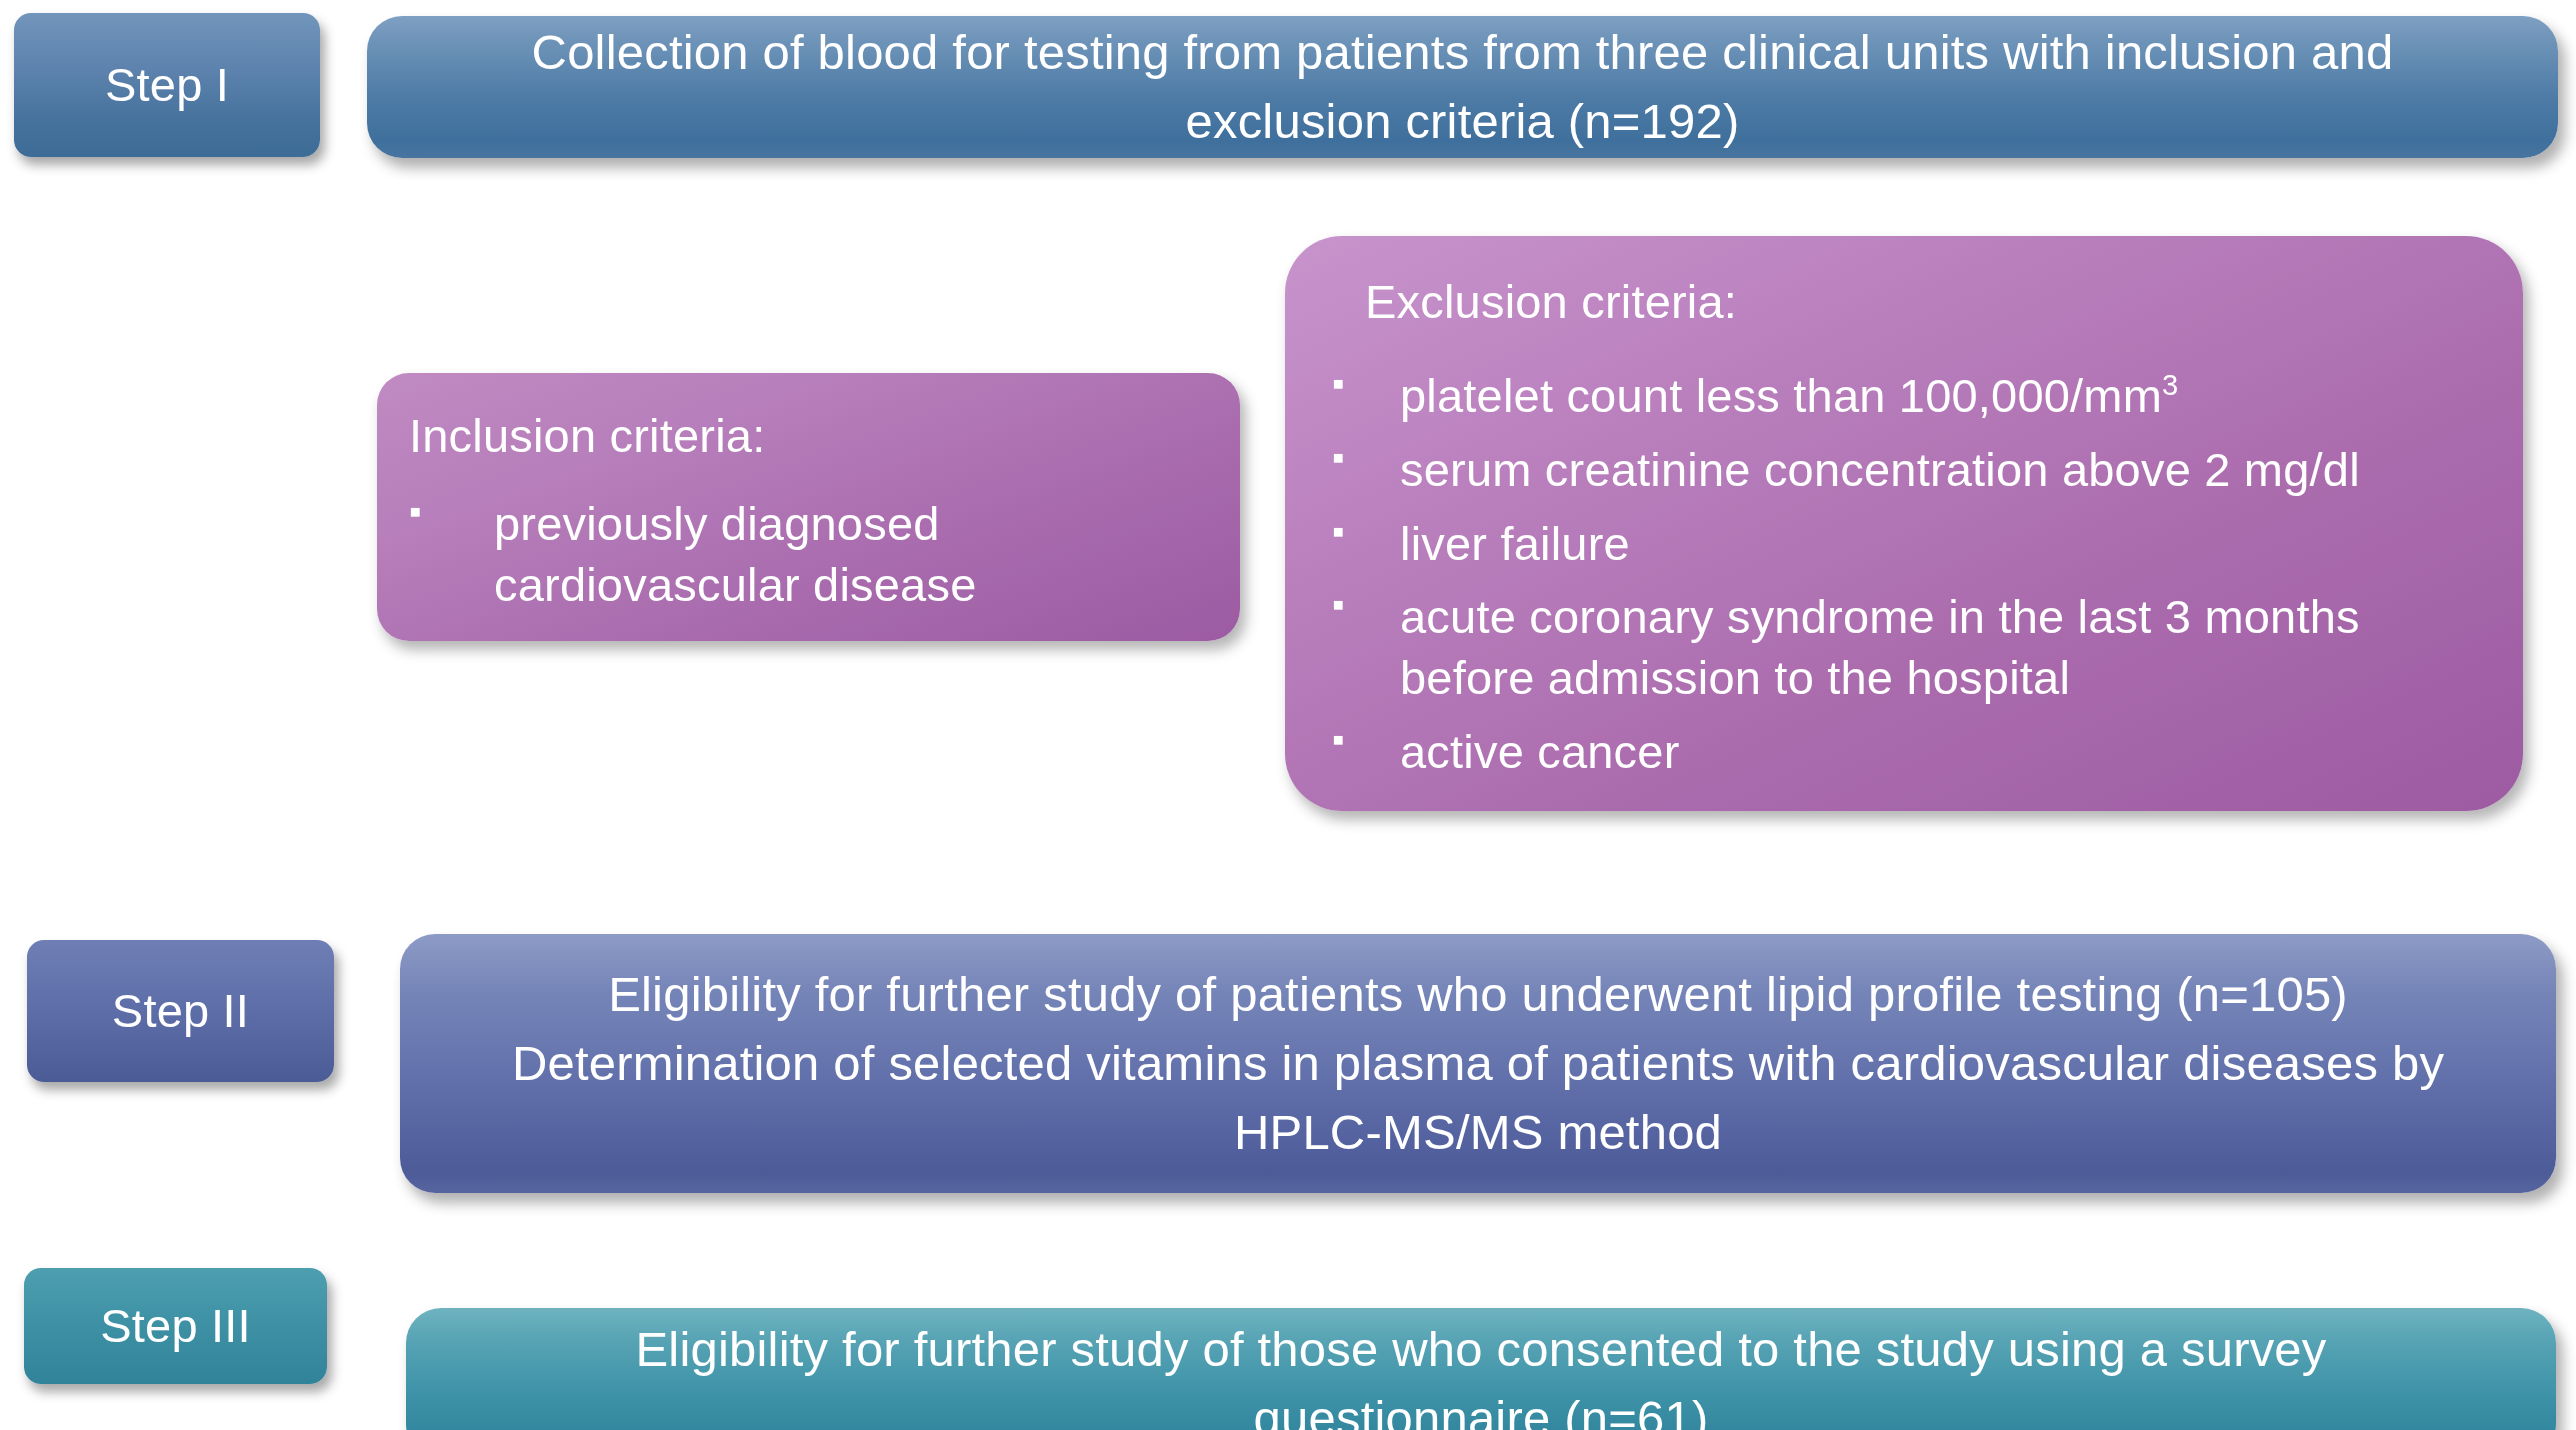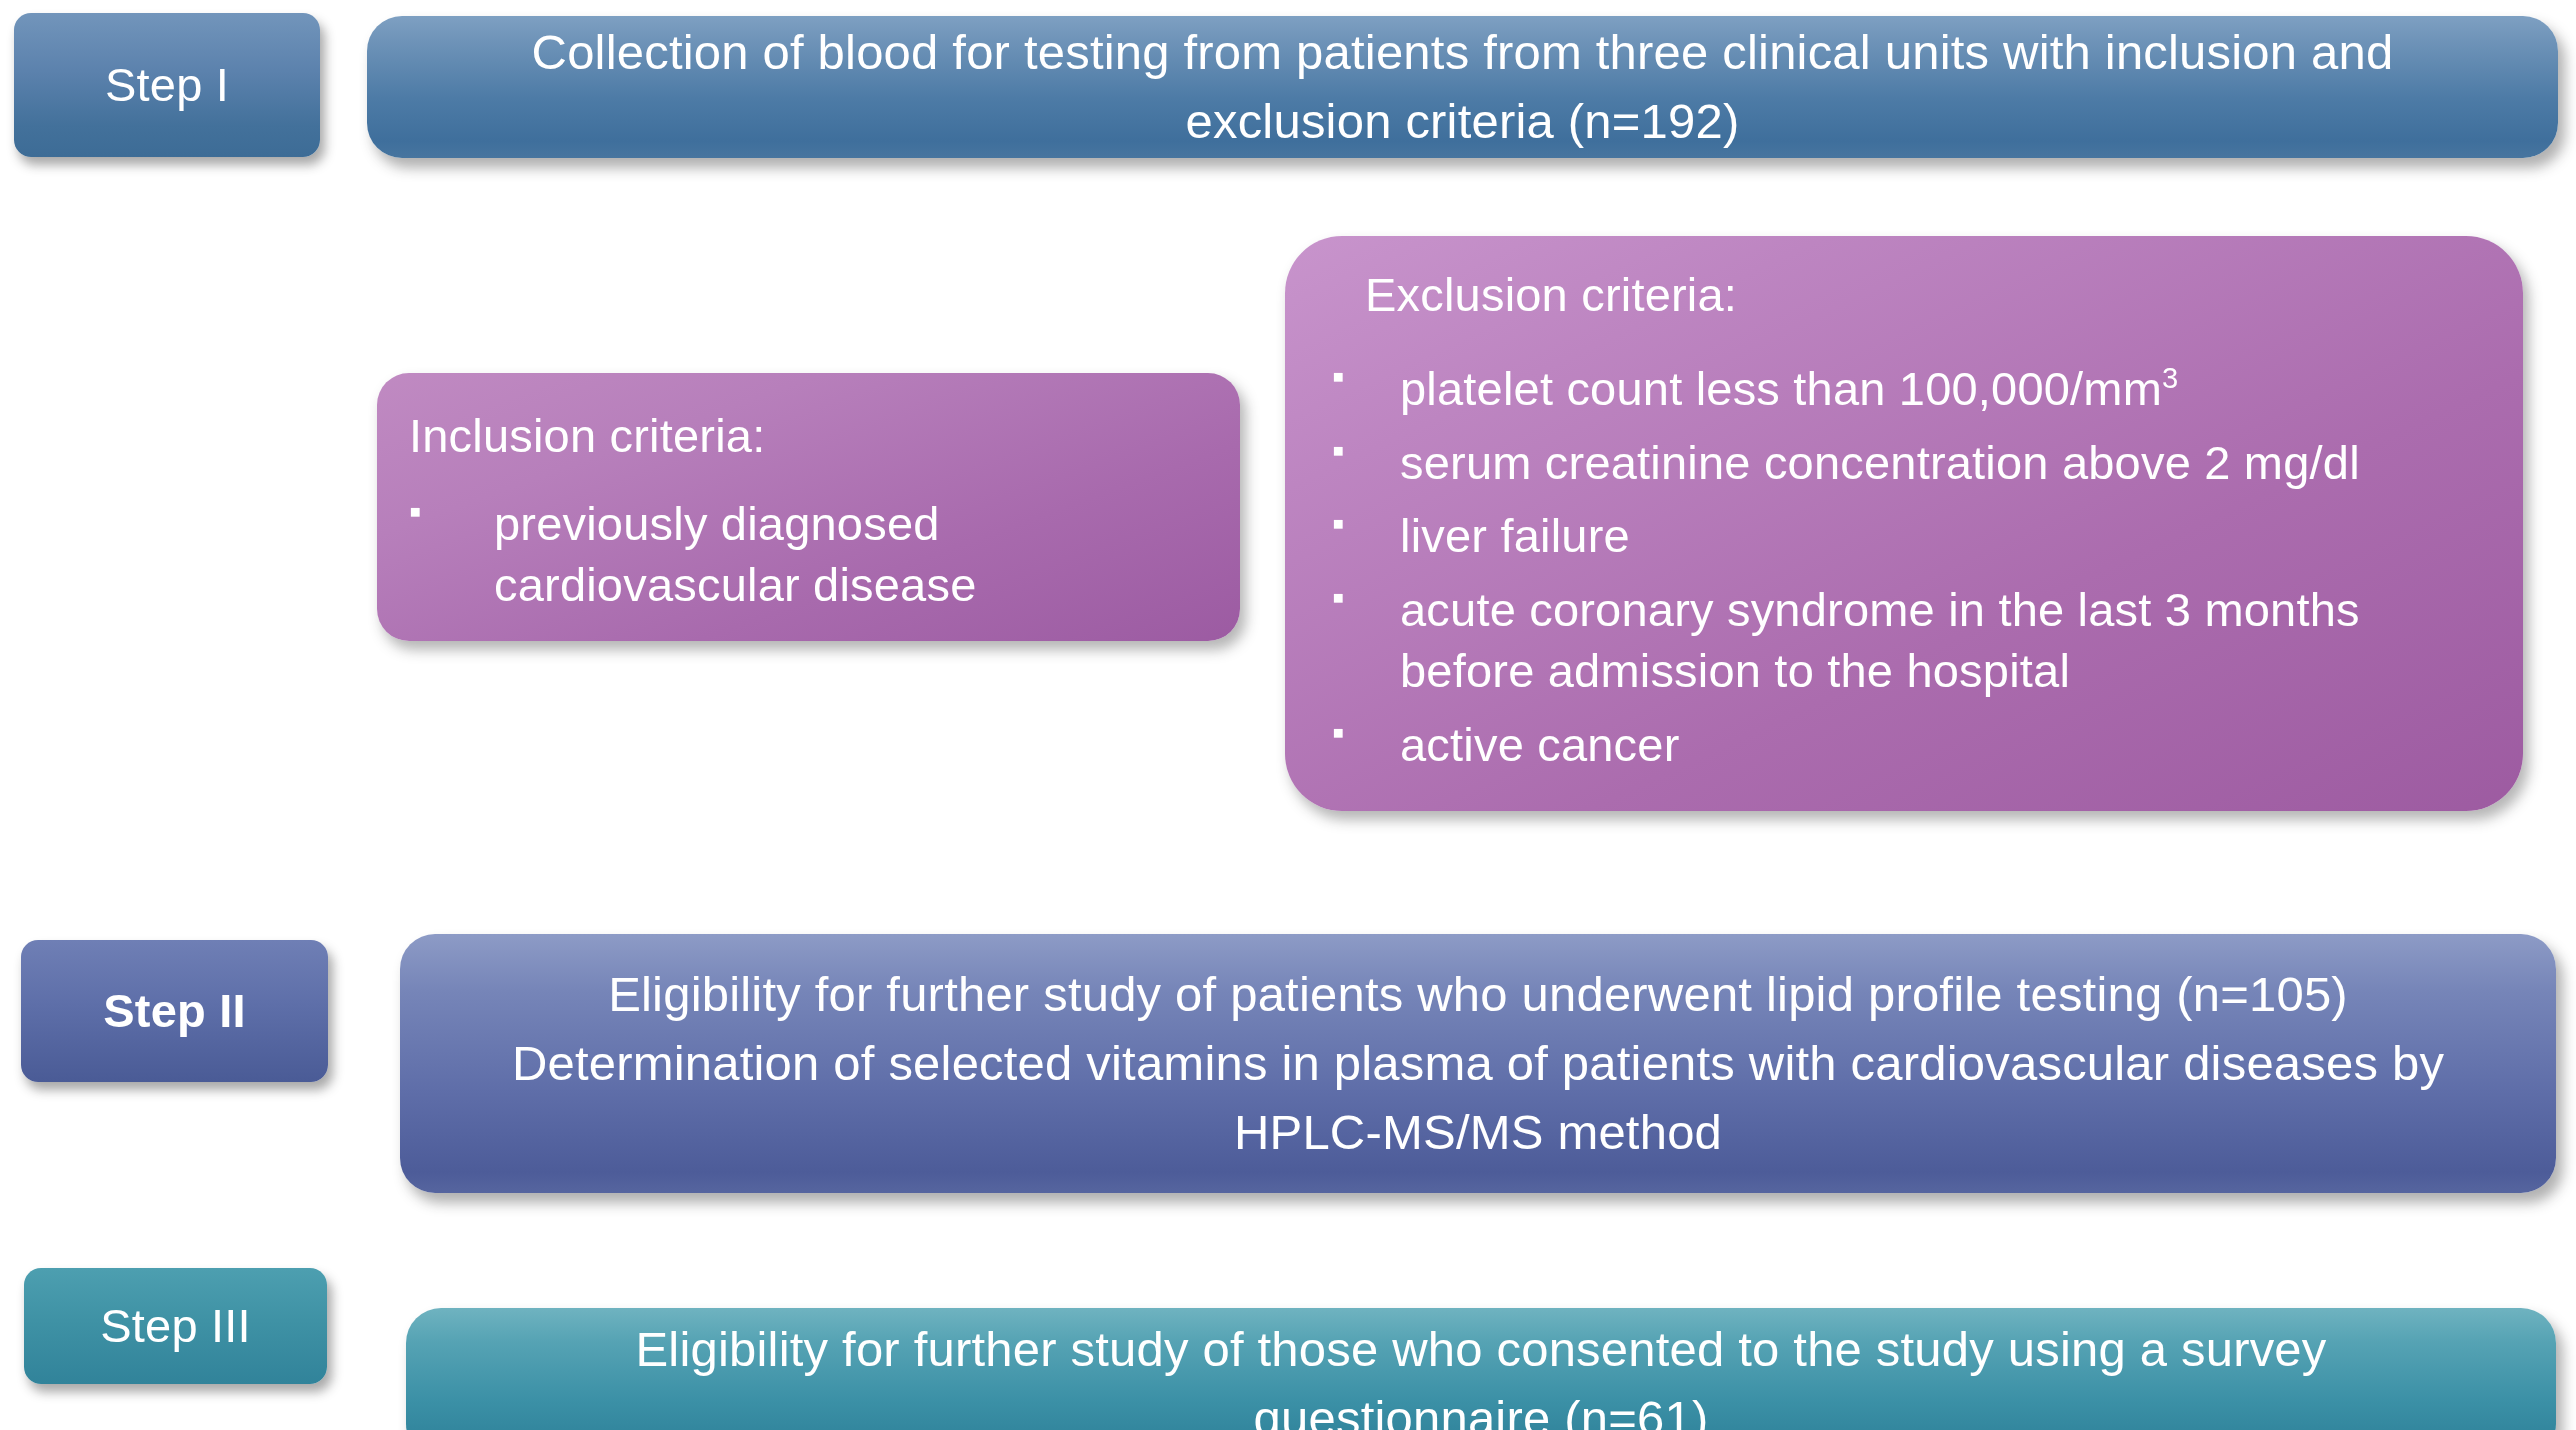--- a/index.html
+++ b/index.html
@@ -125,21 +125,21 @@
 
   <div class="box step-chip chip-blue" style="left:14px; top:13.4px; width:306px; height:144px;">
     <span>Step I</span>
   </div>
 
   <div class="box banner banner-blue" style="left:367px; top:16px; width:2191px; height:142px;">
     <p>Collection of blood for testing from patients from three clinical units with inclusion and</p>
     <p>exclusion criteria (n=192)</p>
   </div>
 
-  <div class="box card card-exclusion" style="left:1285px; top:236px; width:1238px; height:575px; justify-content:flex-end;">
+  <div class="box card card-exclusion" style="left:1285px; top:236px; width:1238px; height:575px; justify-content:space-between;">
     <p class="card-title">Exclusion criteria:</p>
     <ul class="bullets">
       <li>
         <span class="bullet-mark">▪</span>
         <span class="bullet-text"><span>platelet count less than 100,000/mm</span><span class="sup">3</span></span>
       </li>
       <li>
         <span class="bullet-mark">▪</span>
         <span class="bullet-text">serum creatinine concentration above 2 mg/dl</span>
       </li>
@@ -161,21 +161,21 @@
   <div class="box card card-inclusion" style="left:377px; top:373px; width:863px; height:268px; justify-content:flex-start;">
     <p class="card-title">Inclusion criteria:</p>
     <ul class="bullets">
       <li>
         <span class="bullet-mark">▪</span>
         <span class="bullet-text">previously diagnosed cardiovascular disease</span>
       </li>
     </ul>
   </div>
 
-  <div class="box step-chip chip-indigo" style="left:21px; top:940px; width:307px; height:142px;font-weight:bold;">
+  <div class="box step-chip chip-indigo" style="left:27px; top:940px; width:307px; height:142px;">
     <span>Step II</span>
   </div>
 
   <div class="box banner banner-indigo" style="left:400px; top:934px; width:2156px; height:259px;">
     <p>Eligibility for further study of patients who underwent lipid profile testing (n=105)</p>
     <p>Determination of selected vitamins in plasma of patients with cardiovascular diseases by</p>
     <p>HPLC-MS/MS method</p>
   </div>
 
   <div class="box step-chip chip-teal" style="left:24px; top:1268px; width:303px; height:116px;">

